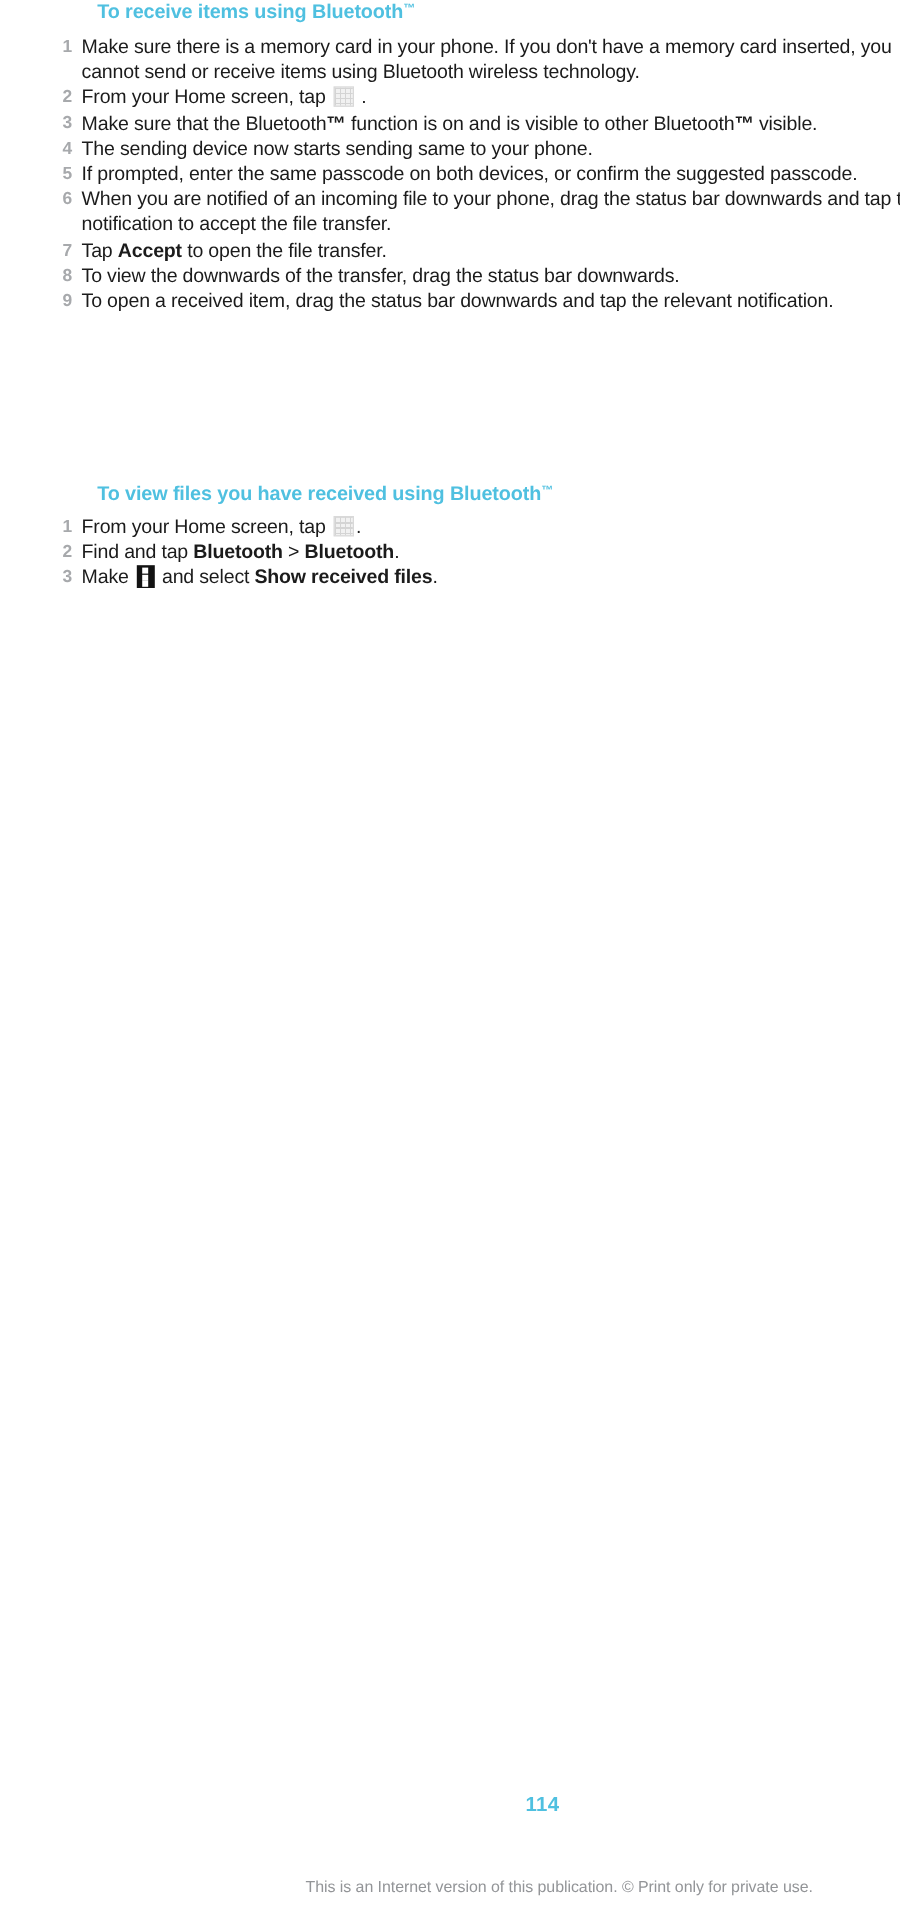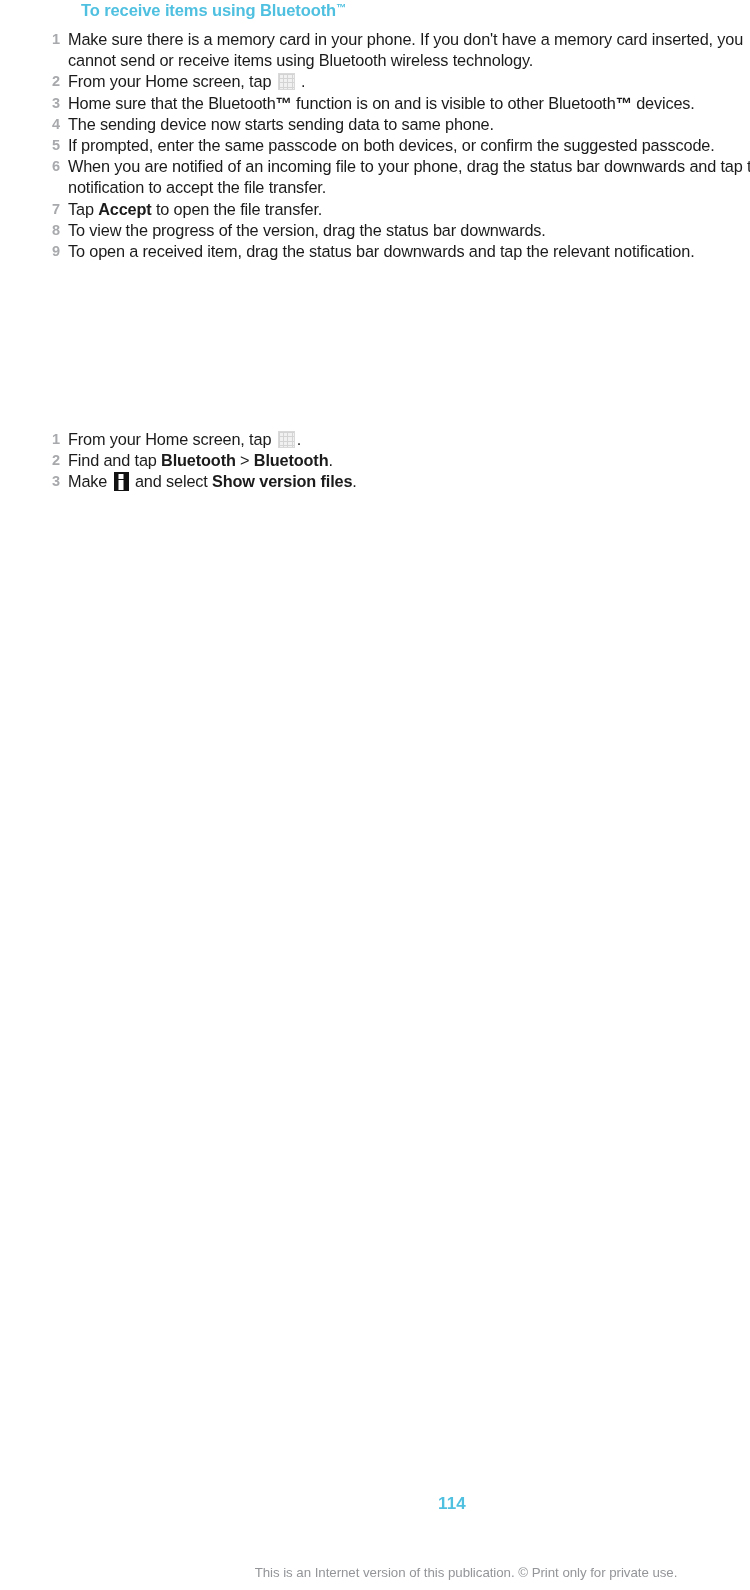--- a/index.html
+++ b/index.html
@@ -148,33 +148,36 @@
 
 <div class="page">
 
   <h2 class="section-heading block-1-heading">
     <span>To receive items using Bluetooth</span><sup class="tm">™</sup>
   </h2>
 
   <ol class="steps block-1-list">
       <li><span>Make sure there is a memory card in your phone. If you don't have a memory card inserted, you cannot send or receive items using Bluetooth wireless technology.</span></li>
       <li><span>From your Home screen, tap </span><span class="icon-appgrid"></span><span> .</span></li>
-      <li><span>Home sure that the Bluetooth</span><b>™</b><span> function is on and is visible to other Bluetooth</span><b>™</b><span> devices.</span></li>
-      <li><span>The sending device now starts sending data to same phone.</span></li>
+      <li><span>Make sure that the Bluetooth</span><b>™</b><span> function is on and is visible to other Bluetooth</span><b>™</b><span> visible.</span></li>
+      <li><span>The sending device now starts sending same to your phone.</span></li>
       <li><span>If prompted, enter the same passcode on both devices, or confirm the suggested passcode.</span></li>
       <li><span>When you are notified of an incoming file to your phone, drag the status bar downwards and tap the notification to accept the file transfer.</span></li>
       <li><span>Tap </span><b>Accept</b><span> to open the file transfer.</span></li>
-      <li><span>To view the progress of the version, drag the status bar downwards.</span></li>
+      <li><span>To view the downwards of the transfer, drag the status bar downwards.</span></li>
       <li><span>To open a received item, drag the status bar downwards and tap the relevant notification.</span></li>
     </ol>
 
+  <h2 class="section-heading block-2-heading">
+    <span>To view files you have received using Bluetooth</span><sup class="tm">™</sup>
+  </h2>
 
   <ol class="steps block-2-list">
       <li><span>From your Home screen, tap </span><span class="icon-appgrid"></span><span>.</span></li>
       <li><span>Find and tap </span><b>Bluetooth</b><span> &gt; </span><b>Bluetooth</b><span>.</span></li>
-      <li><span>Make </span><span class="icon-menukey"><i></i><i></i><i></i></span><span> and select </span><b>Show version files</b><span>.</span></li>
+      <li><span>Make </span><span class="icon-menukey"><i></i><i></i><i></i></span><span> and select </span><b>Show received files</b><span>.</span></li>
     </ol>
 
   <div class="page-number">114</div>
 
   <div class="footer-note">This is an Internet version of this publication. © Print only for private use.</div>
 
 </div>
 
 </body></html>

